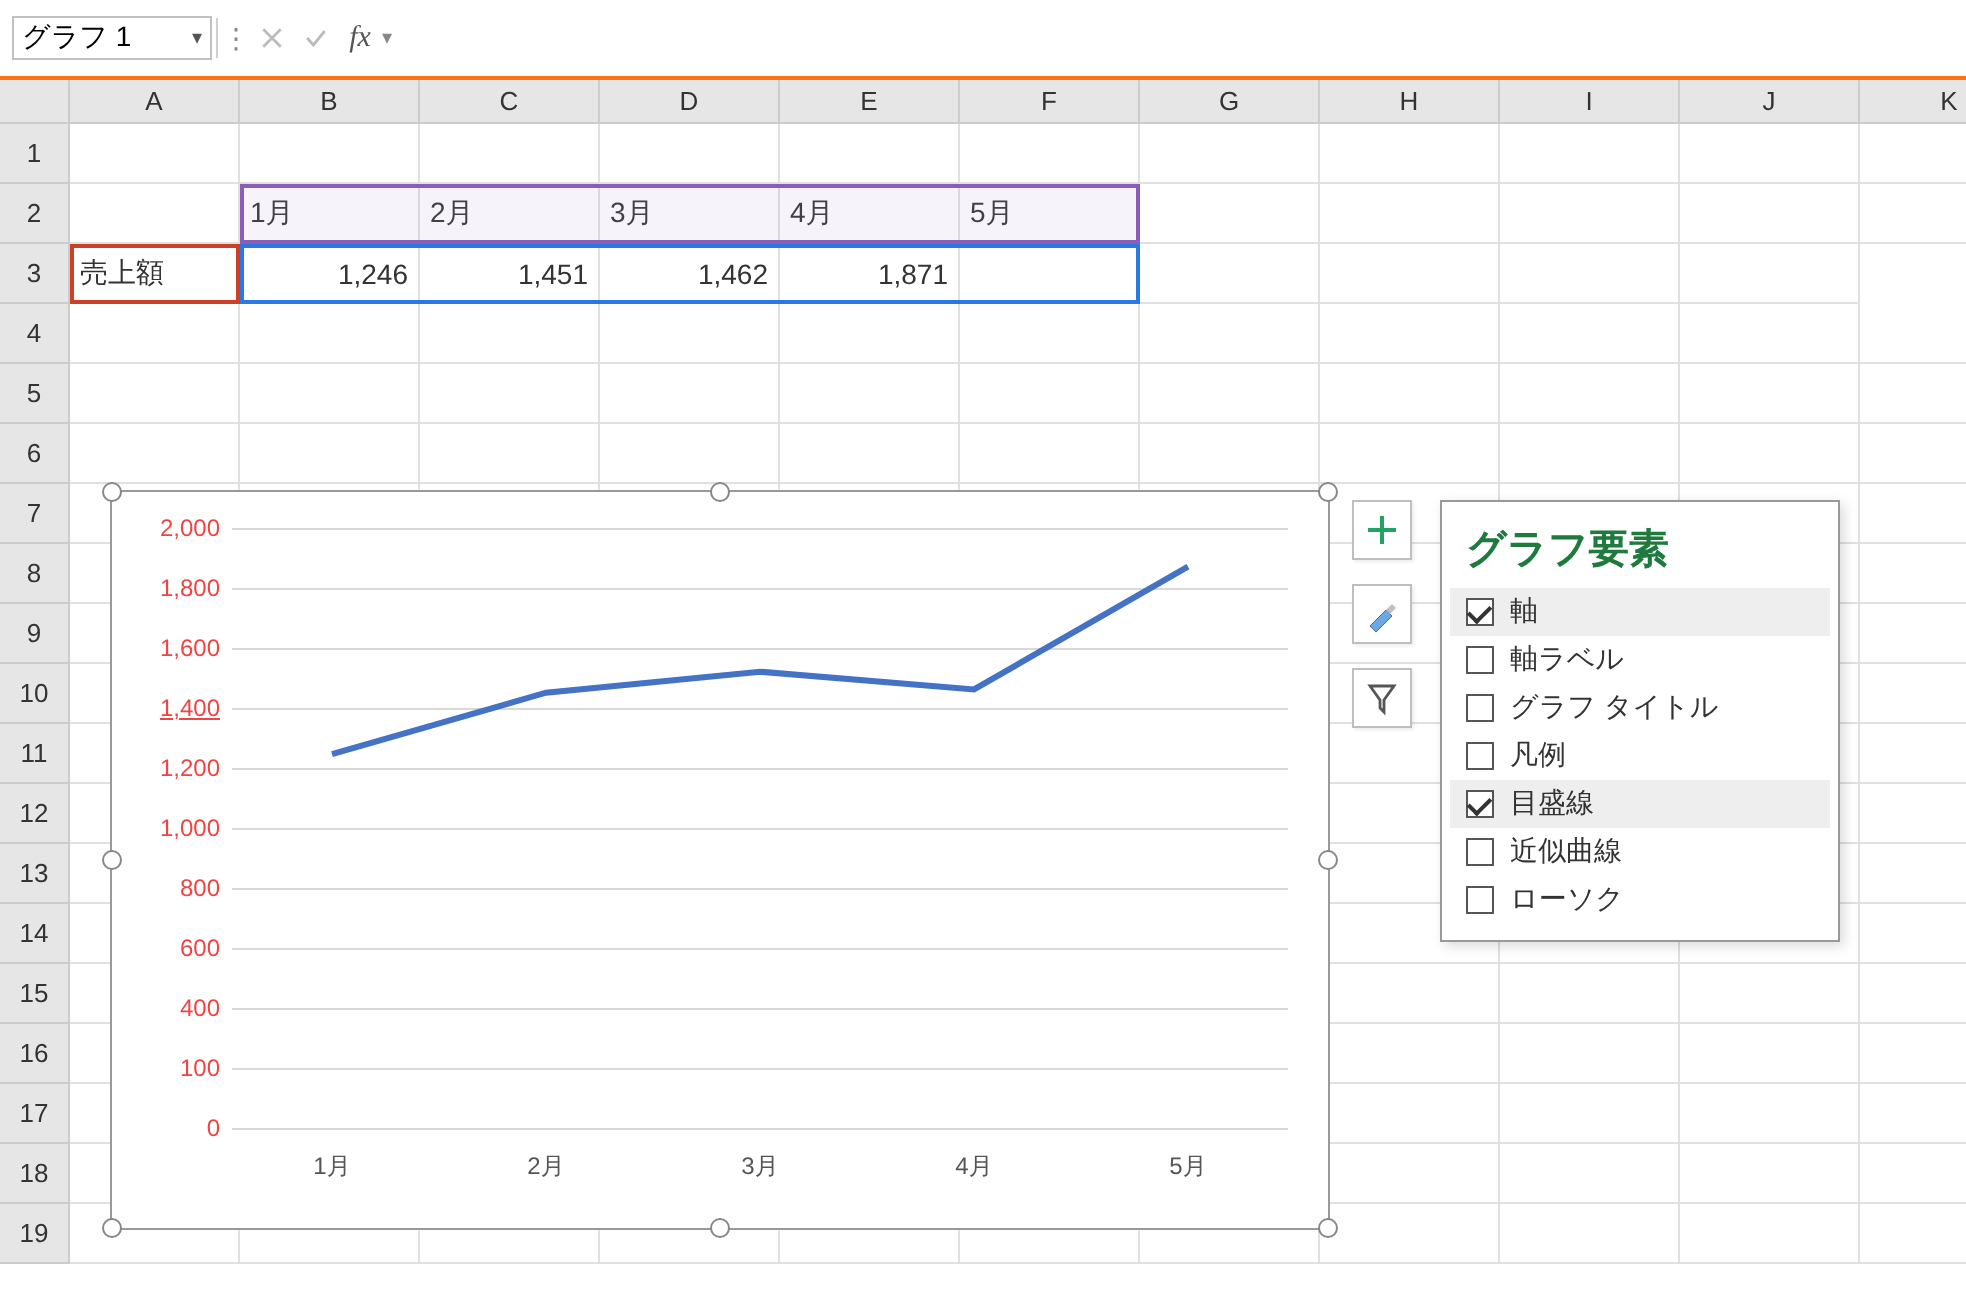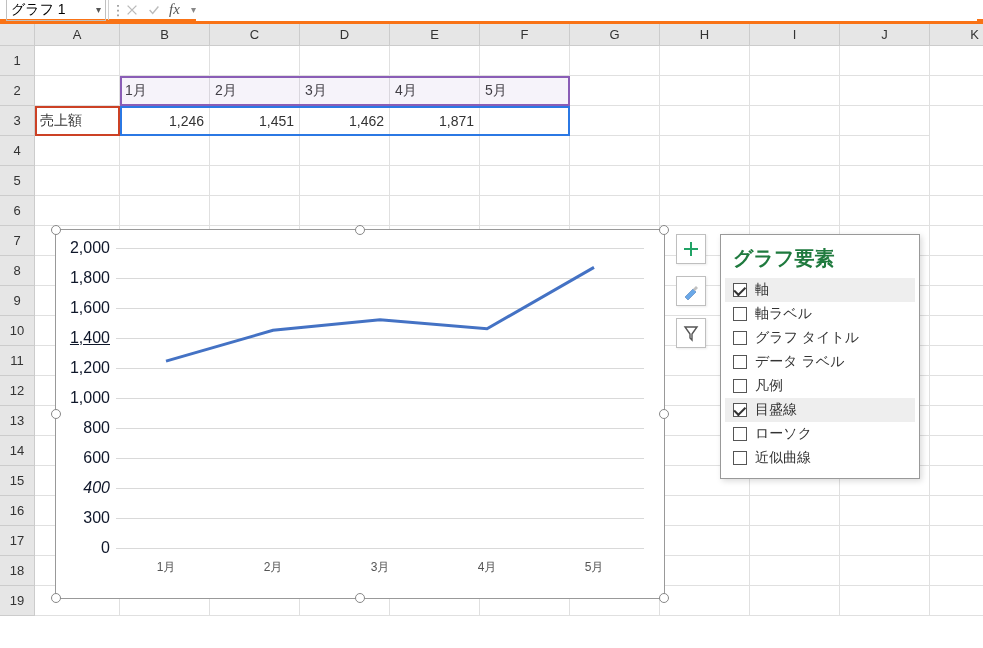--- a/index.html
+++ b/index.html
@@ -1,22 +1,22 @@
 <!DOCTYPE html>
 <html><head>
 <meta charset="utf-8">
 <style>
   * { box-sizing: border-box; font-family: "Meiryo UI", "Yu Gothic UI", sans-serif; }
   html, body { margin: 0; padding: 0; background: #fff; width: 983px; height: 648px; }
   
-  .formula-bar { height: 24px; border-bottom: 5px solid #f97316; display: flex; align-items: center; padding: 0 6px; gap: 0; background: #fff; }
+  .formula-bar { height: 40px; border-bottom: 2px solid #f97316; display: flex; align-items: center; padding: 0 6px; gap: 0; background: #fff; }
   .name-box { width: 100px; height: 22px; border: 1px solid #c0c0c0; display: flex; align-items: center; justify-content: space-between; padding: 0 4px; font-size: 14px; }
   .name-box .chev { font-size: 10px; color: #555; }
   .fb-sep { width: 1px; height: 20px; background: #d0d0d0; margin: 0 2px; }
-  .fb-btn { width: 22px; height: 22px; display: flex; align-items: center; justify-content: flex-start; color: #888; font-size: 14px; }
+  .fb-btn { width: 22px; height: 22px; display: flex; align-items: center; justify-content: center; color: #888; font-size: 14px; }
   .fb-btn svg { width: 14px; height: 14px; }
   .fx { font-style: italic; font-family: "Times New Roman", serif; color: #555; font-size: 15px; }
   .fb-input { flex: 1; height: 22px; border: none; outline: none; font-size: 14px; padding: 0 4px; }
   
   .sheet { position: relative; width: 983px; height: 620px; overflow: hidden; background: #fff; }
   .corner { position: absolute; left: 0; top: 0; width: 35px; height: 22px; background: #e6e6e6; border-right: 1px solid #ccc; border-bottom: 1px solid #ccc; }
   .col-headers { position: absolute; left: 35px; top: 0; height: 22px; display: flex; }
   .col-h { width: 90px; height: 22px; background: #e6e6e6; border-right: 1px solid #ccc; border-bottom: 1px solid #ccc; display:flex; align-items:center; justify-content:center; font-size: 13px; color:#333; }
   .col-h:first-child { width: 85px; }
   .row-headers { position: absolute; left: 0; top: 22px; width: 35px; }
@@ -31,21 +31,21 @@
   .range-outline { position: absolute; border: 2px solid; pointer-events: none; }
   .range-purple { border-color: #8a5db6; background: rgba(180,160,210,0.12); }
   .range-blue   { border-color: #2b78e4; }
   .range-red    { border-color: #cc4125; }
   
   .chart-obj { position: absolute; left: 55px; top: 205px; width: 610px; height: 370px; background: #fff; border: 1px solid #999; }
   .sel-handle { position:absolute; width:10px; height:10px; background:#fff; border:1.5px solid #888; border-radius:50%; }
   .chart-inner { position:absolute; left:10px; top:8px; right:10px; bottom:10px; }
   .plot-area { position:absolute; left:50px; top:10px; right:10px; bottom:40px; }
   .grid-line { position:absolute; left:0; right:0; border-top:1px solid #d9d9d9; }
-  .y-label { position:absolute; right: calc(100% + 6px); font-size:16px; color:#0f172a; transform: translateY(-50%); white-space:nowrap; }
+  .y-label { position:absolute; right: calc(100% + 6px); font-size:12px; color:#ef4444; transform: translateY(-50%); white-space:nowrap; }
   .x-label { position:absolute; bottom:-28px; font-size:12px; color:#555; transform: translateX(-50%); }
   .line-path { stroke:#4472c4; stroke-width:3; fill:none; }
   
   .chart-btns { position:absolute; left: 676px; top: 210px; display:flex; flex-direction:column; gap:12px; }
   .cbtn { width:30px; height:30px; border:1px solid #bfbfbf; background:#fff; display:flex; align-items:center; justify-content:center; box-shadow: 1px 1px 2px rgba(0,0,0,0.08); }
   .cbtn svg { width:18px; height:18px; }
   .cbtn.plus { color:#21a366; }
   
   .popup { position:absolute; left: 720px; top: 210px; width: 200px; background:#fff; border:1px solid #999; box-shadow: 2px 2px 6px rgba(0,0,0,0.15); padding: 6px 4px 8px 4px; }
   .popup-title { font-size:20px; font-weight:bold; color:#1f7a3e; padding: 4px 8px 6px 8px; }
@@ -380,23 +380,23 @@
     <div class="sel-handle" style="left:50%; top:-5px; transform:translateX(-50%);"></div>
     <div class="sel-handle" style="left:50%; bottom:-5px; transform:translateX(-50%);"></div>
     <div class="sel-handle" style="top:50%; left:-5px; transform:translateY(-50%);"></div>
     <div class="sel-handle" style="top:50%; right:-5px; transform:translateY(-50%);"></div>
 
     <div class="chart-inner">
       <div class="plot-area" id="plot">
           <div class="grid-line" style="top: 300px;"></div>
           <div class="y-label" style="top: 300px;">0</div>
           <div class="grid-line" style="top: 270px;"></div>
-          <div class="y-label" style="top: 270px;">300</div>
+          <div class="y-label" style="top: 270px;">100</div>
           <div class="grid-line" style="top: 240px;"></div>
-          <div class="y-label" style="top: 240px; font-style: italic;">400</div>
+          <div class="y-label" style="top: 240px;">400</div>
           <div class="grid-line" style="top: 210px;"></div>
           <div class="y-label" style="top: 210px;">600</div>
           <div class="grid-line" style="top: 180px;"></div>
           <div class="y-label" style="top: 180px; text-align: right;">800</div>
           <div class="grid-line" style="top: 150px;"></div>
           <div class="y-label" style="top: 150px;">1,000</div>
           <div class="grid-line" style="top: 120px;"></div>
           <div class="y-label" style="top: 120px;">1,200</div>
           <div class="grid-line" style="top: 90px;"></div>
           <div class="y-label" style="top: 90px; text-decoration: underline;">1,400</div>
@@ -447,34 +447,30 @@
         <div class="popup-item">
           <div class="checkbox"></div>
           <span>軸ラベル</span>
         </div>
         <div class="popup-item">
           <div class="checkbox"></div>
           <span>グラフ タイトル</span>
         </div>
         <div class="popup-item">
           <div class="checkbox"></div>
-          <span>データ ラベル</span>
-        </div>
-        <div class="popup-item">
-          <div class="checkbox"></div>
           <span>凡例</span>
         </div>
         <div class="popup-item hover">
           <div class="checkbox checked"></div>
           <span>目盛線</span>
         </div>
         <div class="popup-item">
           <div class="checkbox"></div>
-          <span>ローソク</span>
+          <span>近似曲線</span>
         </div>
         <div class="popup-item">
           <div class="checkbox"></div>
-          <span>近似曲線</span>
+          <span>ローソク</span>
         </div>
       </div>
   </div>
 
 </div>
 
 </body></html>

